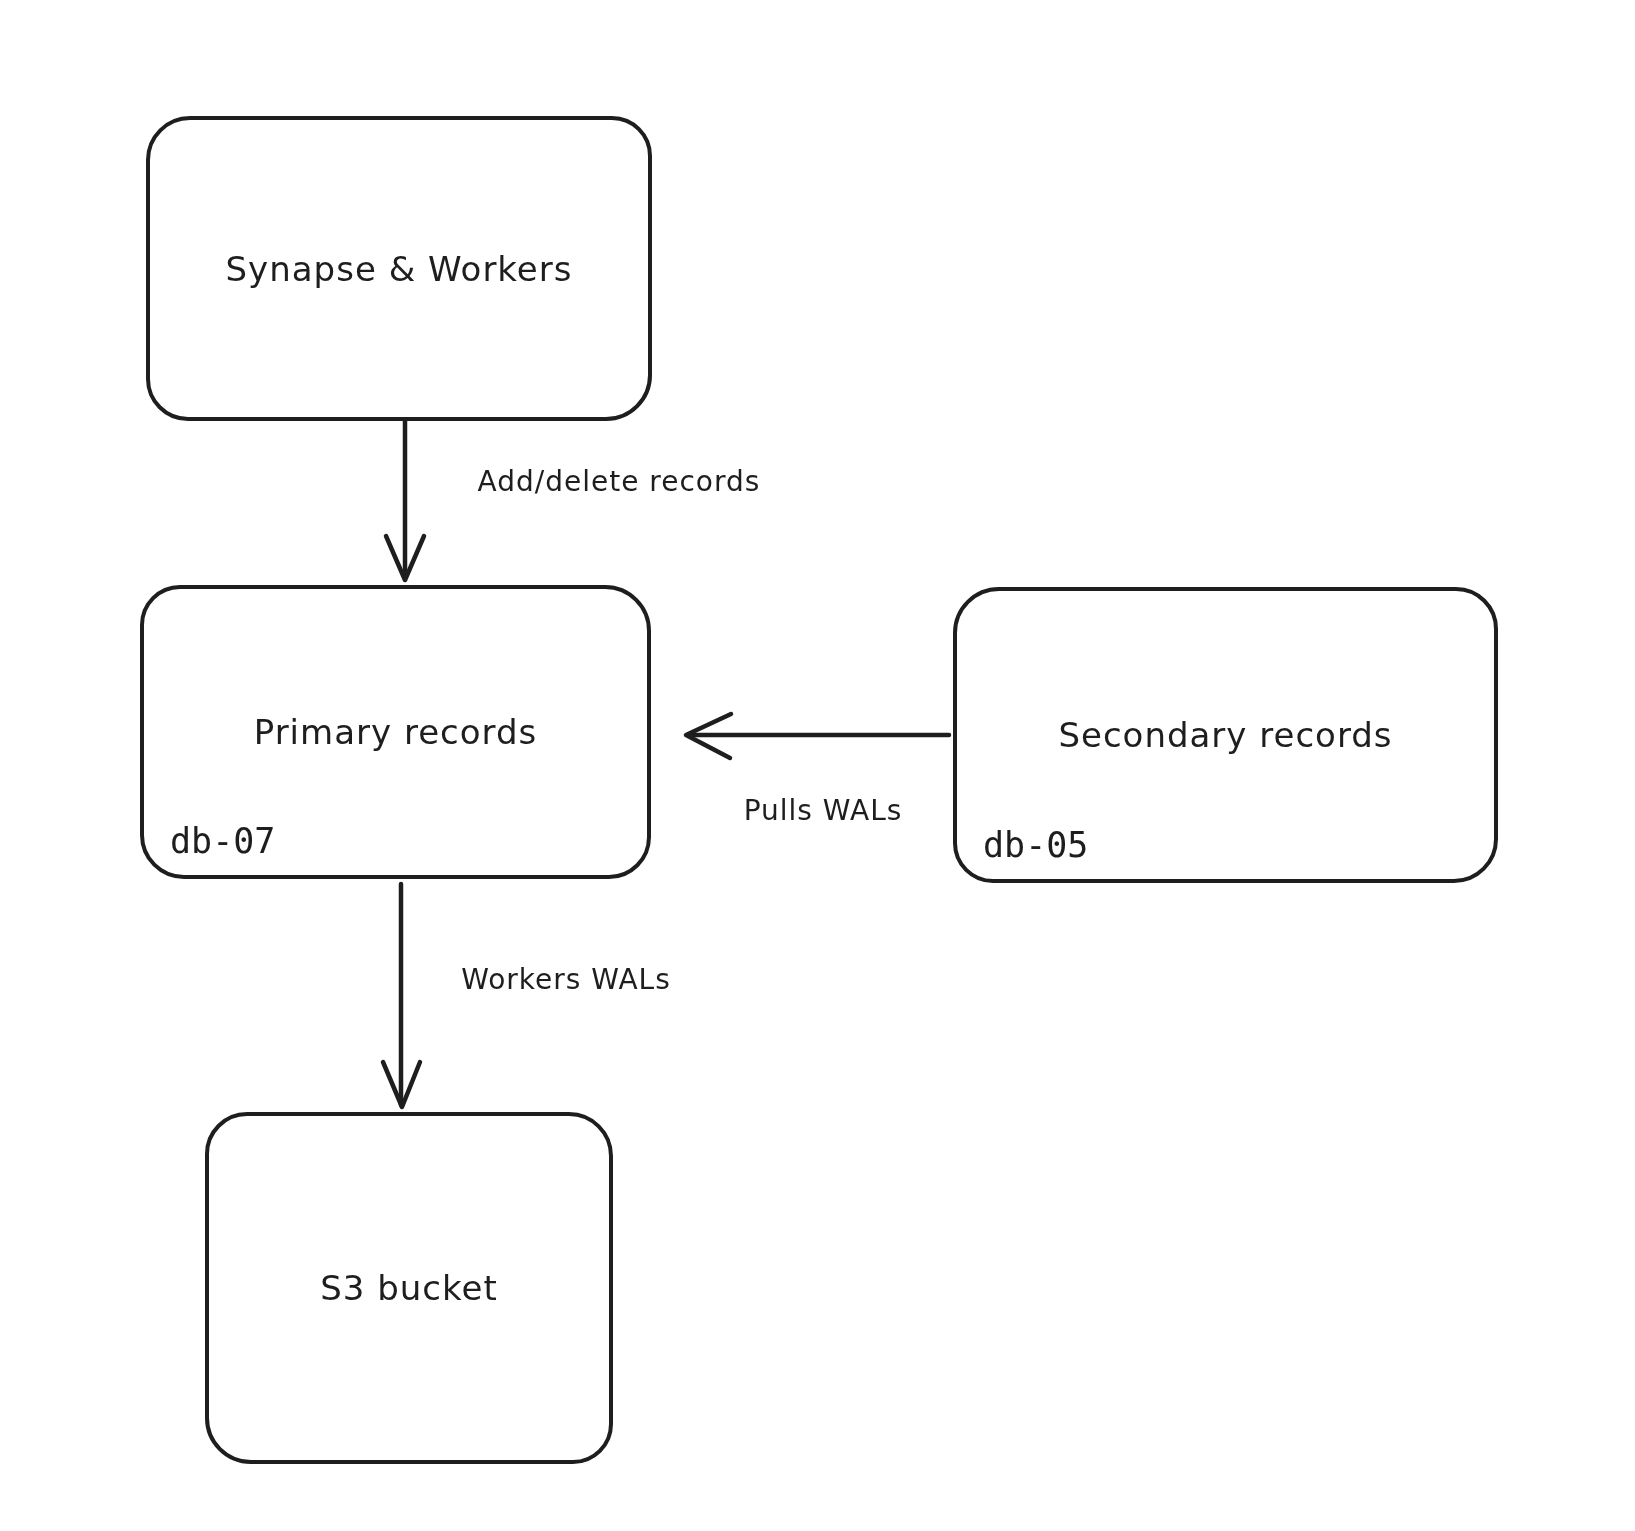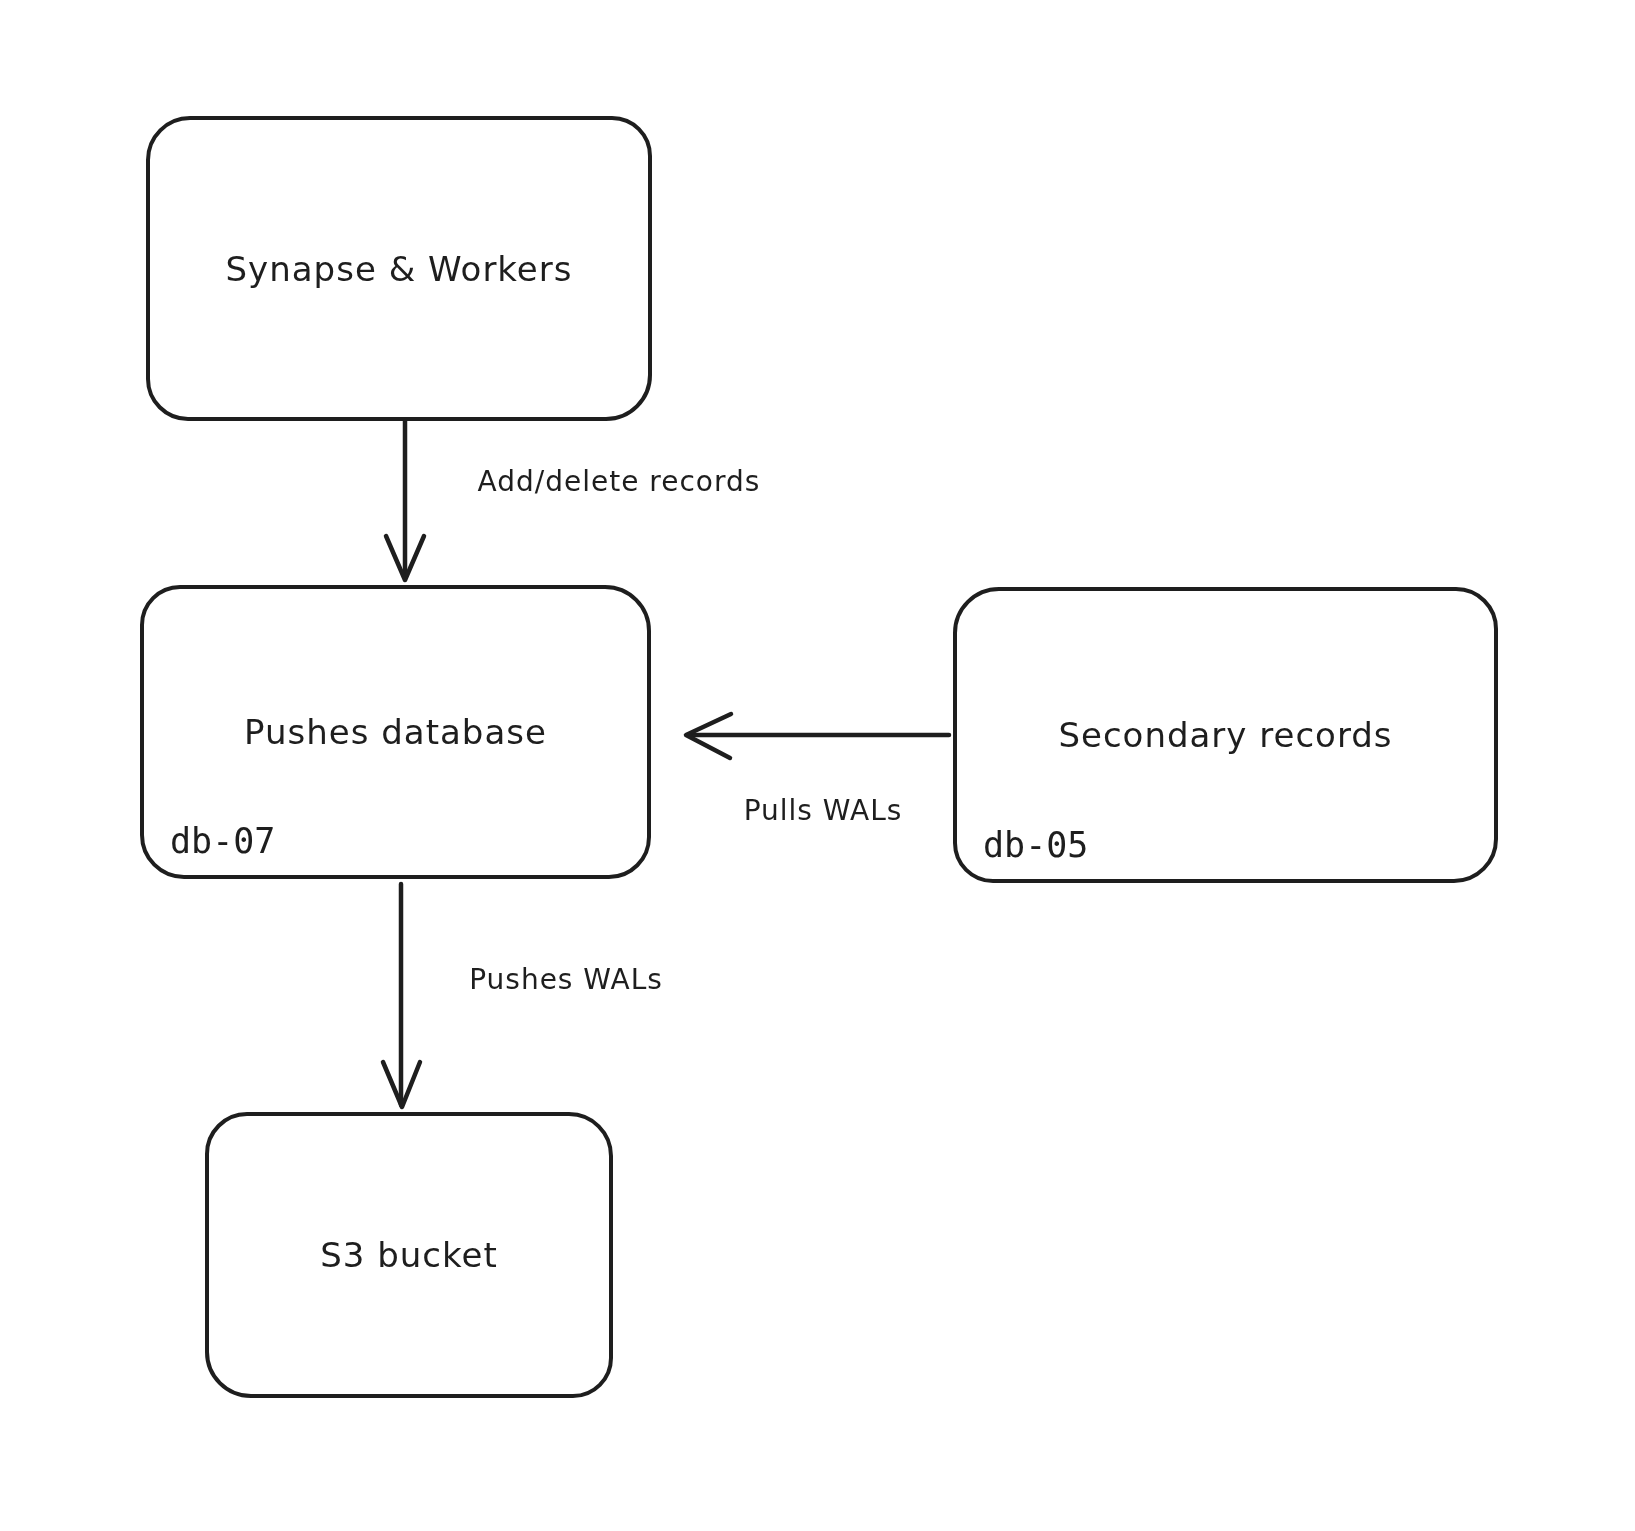--- a/index.html
+++ b/index.html
@@ -86,32 +86,32 @@
       <path d="M 401 884 L 401 1105"></path>
       <path d="M 383 1062 L 402 1107 L 420 1062"></path>
     </g>
   </svg>
 
   <div class="node r1" style="left:146px; top:116px; width:506px; height:305px;">
     <span class="label">Synapse &amp; Workers</span>
   </div>
 
   <div class="node r2" style="left:140px; top:585px; width:511px; height:294px;">
-    <span class="label">Pushes database</span>
+    <span class="label">Primary records</span>
     <span class="sublabel">db-07</span>
   </div>
 
   <div class="node r3" style="left:953px; top:587px; width:545px; height:296px;">
     <span class="label">Secondary records</span>
     <span class="sublabel">db-05</span>
   </div>
 
-  <div class="node r4" style="left:205px; top:1112px; width:408px; height:286px;">
+  <div class="node r4" style="left:205px; top:1112px; width:408px; height:352px;">
     <span class="label">S3 bucket</span>
   </div>
 
   <div class="edge-label" style="left:619px; top:481px;">Add/delete records</div>
 
   <div class="edge-label" style="left:823px; top:790px;margin-top:20px;">Pulls WALs</div>
 
-  <div class="edge-label" style="left:566px; top:979px;">Pushes WALs</div>
+  <div class="edge-label" style="left:566px; top:979px;">Workers WALs</div>
 
 </div>
 
 </body></html>

